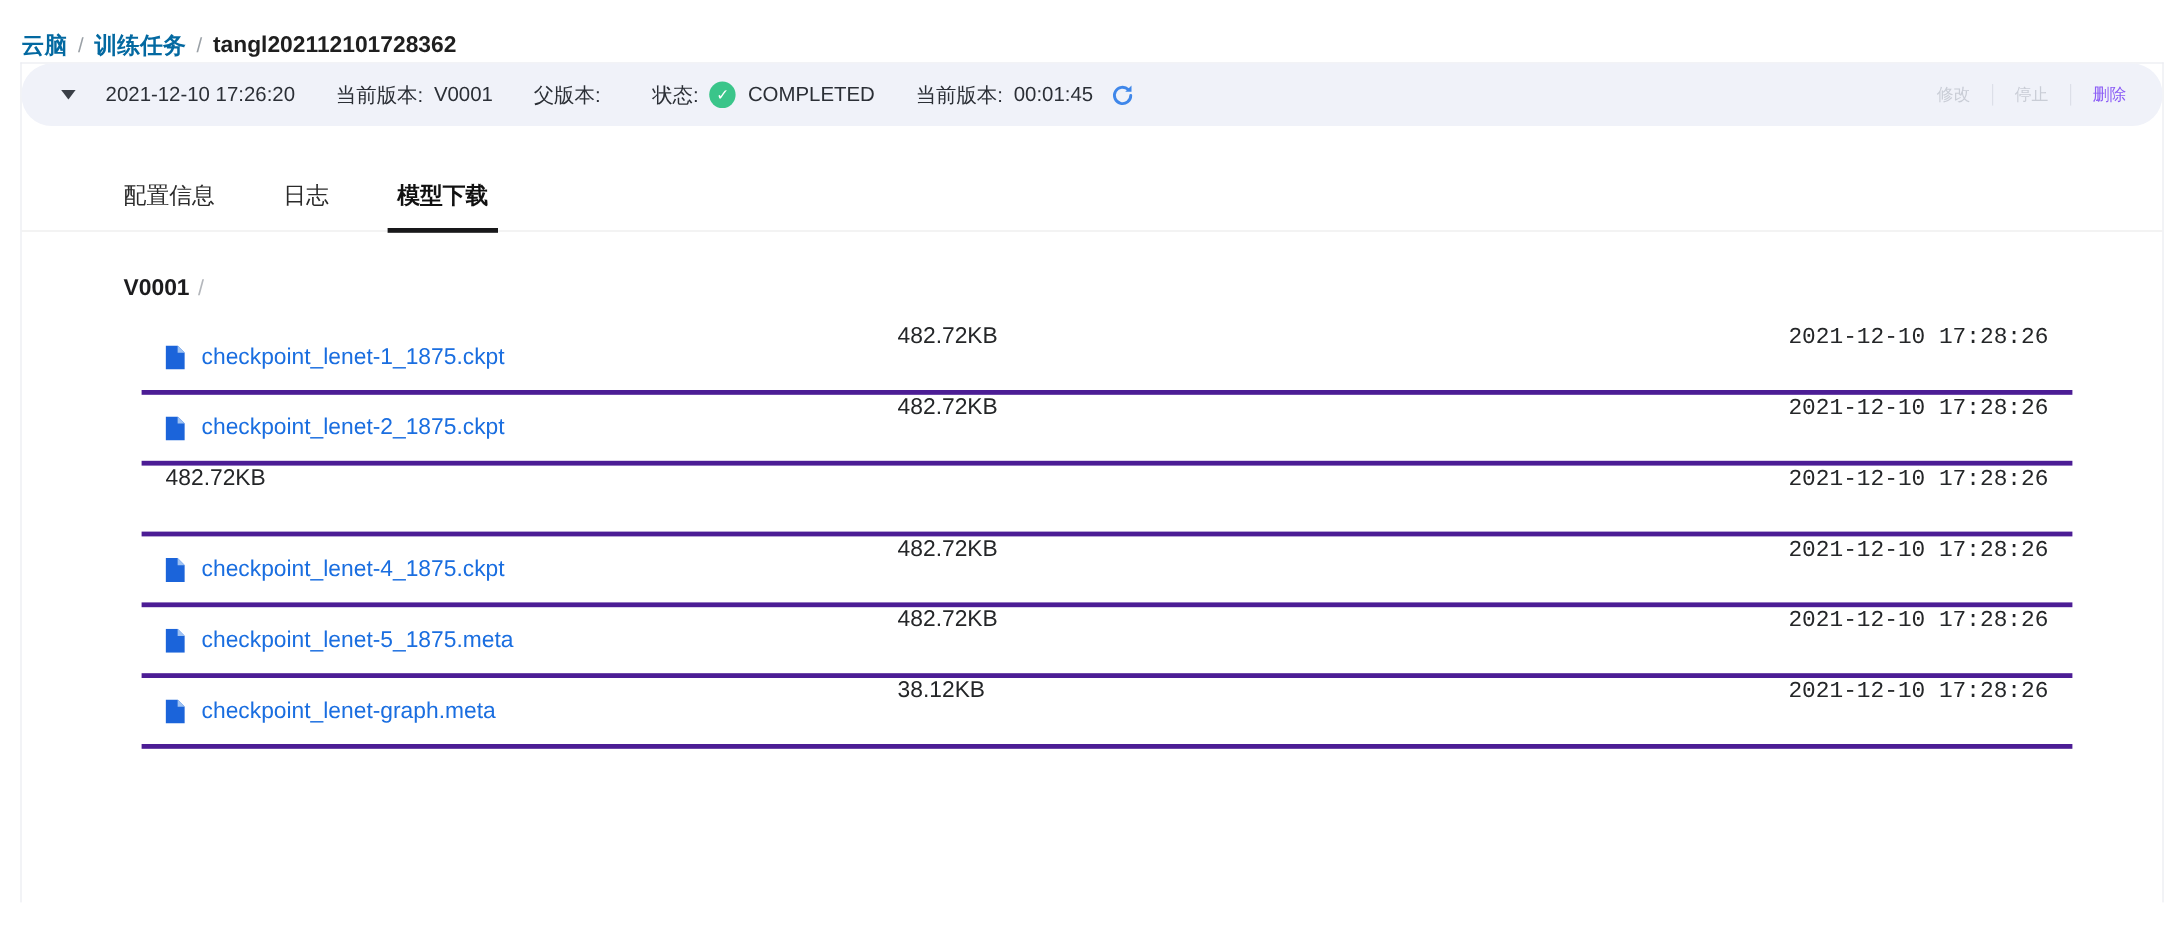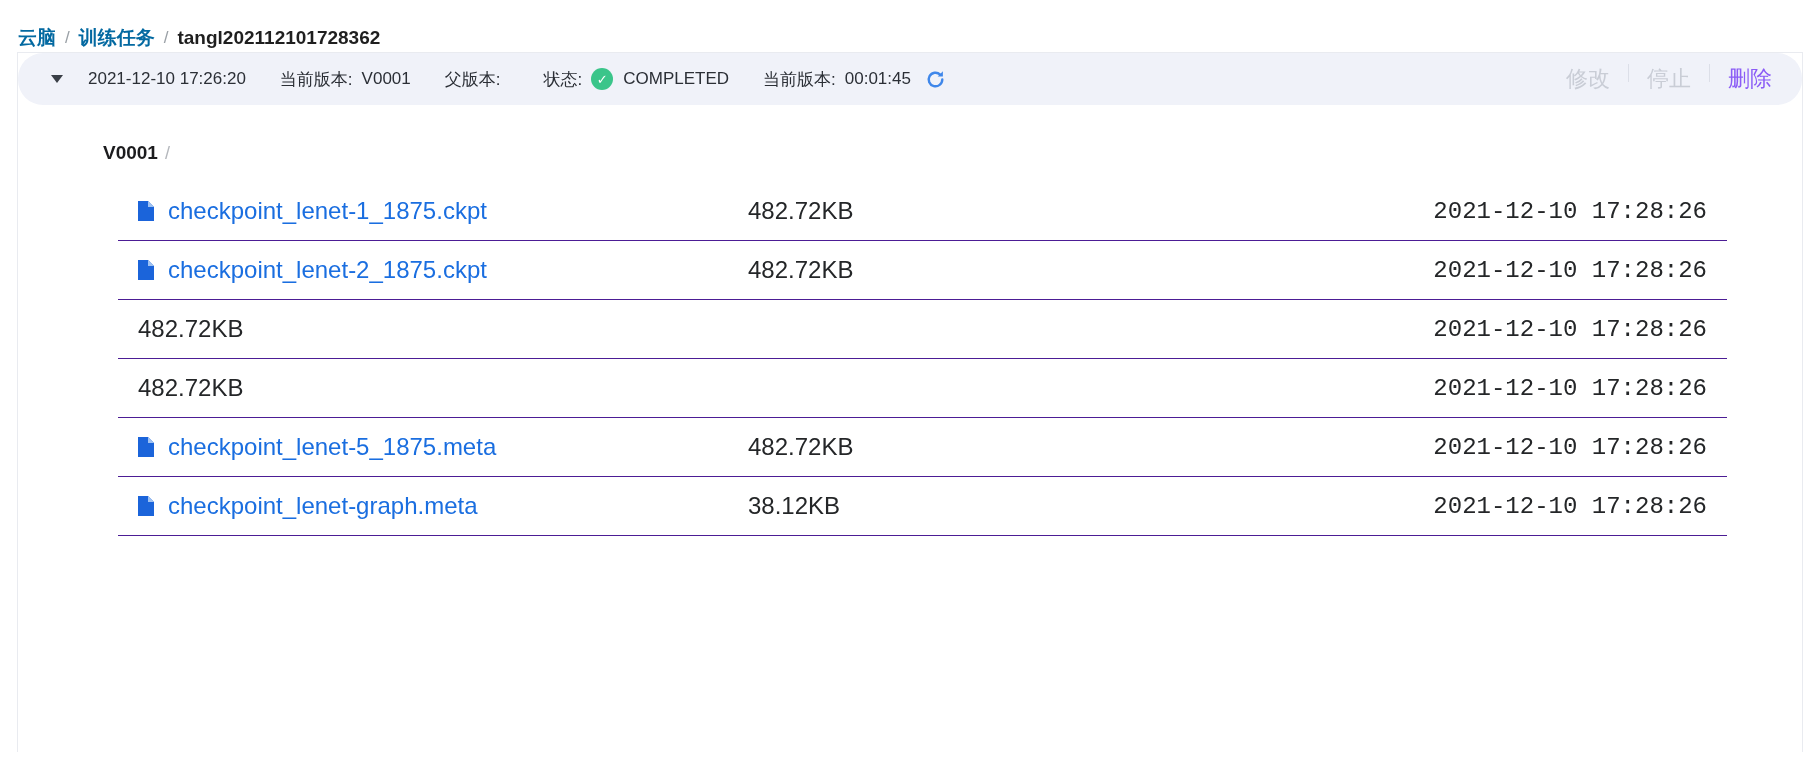--- a/index.html
+++ b/index.html
@@ -69,21 +69,21 @@
     justify-content: center;
     margin-right: 10px;
     flex: none;
   }
   .duration-value { margin-left: 0; }
   .refresh-icon { margin-left: 14px; cursor: pointer; display: inline-flex; }
 
   .actions {
     margin-left: auto;
     display: flex;
-    font-size: 22px;
+    font-size: 14px;
   }
   .action { cursor: pointer; padding: 0 18px; }
   .action.disabled { color: #c9cdd6; }
   .action.danger { color: #8b5cf6; padding-right: 0; }
   .action-divider { width: 1px; height: 18px; background: #dcdfe8; }
 
   
   .tabs {
     margin-top: 45px;
     padding-left: 85px;
@@ -109,25 +109,24 @@
 
   
   .content { padding: 37px 75px 0 85px; }
   .path-line { font-size: 19px; display: flex; align-items: baseline; }
   .path-version { font-weight: 700; color: #1c1c1e; }
   .path-sep { color: #b4b7bc; margin-left: 7px; font-size: 18px; }
 
   .file-table { margin: 18px 0 0 15px; }
   .file-row {
     display: flex;
-    align-items: center;
     height: 59px;
-    border-bottom: 1px solid #4c1d95;
+    border-bottom: 4px solid #4c1d95;
     padding: 0 20px;
-    font-size: 24px;
+    font-size: 19px;
   }
   .file-cell {
     flex: 0 0 610px;
     display: flex;
     align-items: center;
     min-width: 0;
   }
   .file-icon { margin-right: 14px; display: inline-flex; flex: none; }
   .file-link { color: #1a6ee0; text-decoration: none; cursor: pointer; }
   .size-cell { flex: 1; color: #242628; }
@@ -180,20 +179,25 @@
 
     <span class="actions">
       <span class="action disabled">修改</span>
       <span class="action-divider"></span>
       <span class="action disabled">停止</span>
       <span class="action-divider"></span>
       <span class="action danger">删除</span>
     </span>
   </div>
 
+  <div class="tabs">
+    <div class="tab">配置信息</div>
+    <div class="tab">日志</div>
+    <div class="tab active">模型下载</div>
+  </div>
 
   <div class="content">
 
     <div class="path-line">
       <span class="path-version">V0001</span>
       <span class="path-sep">/</span>
     </div>
 
     <div class="file-table">
 
@@ -224,20 +228,29 @@
         <span class="size-cell">482.72KB</span>
         <span class="date-cell">2021-12-10 17:28:26</span>
       </div>
 
       <div class="file-row">
         <span class="size-cell">482.72KB</span>
         <span class="date-cell">2021-12-10 17:28:26</span>
       </div>
 
       <div class="file-row">
+        <span class="file-cell">
+          <span class="file-icon">
+            <svg width="16" height="20" viewBox="0 0 16 20">
+                <polygon points="0,0 10,0 16,6 16,20 0,20" fill="#1b64da"></polygon>
+                <polygon points="10,0 10,6 16,6" fill="#9fc2f2"></polygon>
+              </svg>
+          </span>
+          <a class="file-link">checkpoint_lenet-4_1875.ckpt</a>
+        </span>
         <span class="size-cell">482.72KB</span>
         <span class="date-cell">2021-12-10 17:28:26</span>
       </div>
 
       <div class="file-row">
         <span class="file-cell">
           <span class="file-icon">
             <svg width="16" height="20" viewBox="0 0 16 20">
                 <polygon points="0,0 10,0 16,6 16,20 0,20" fill="#1b64da"></polygon>
                 <polygon points="10,0 10,6 16,6" fill="#9fc2f2"></polygon>

